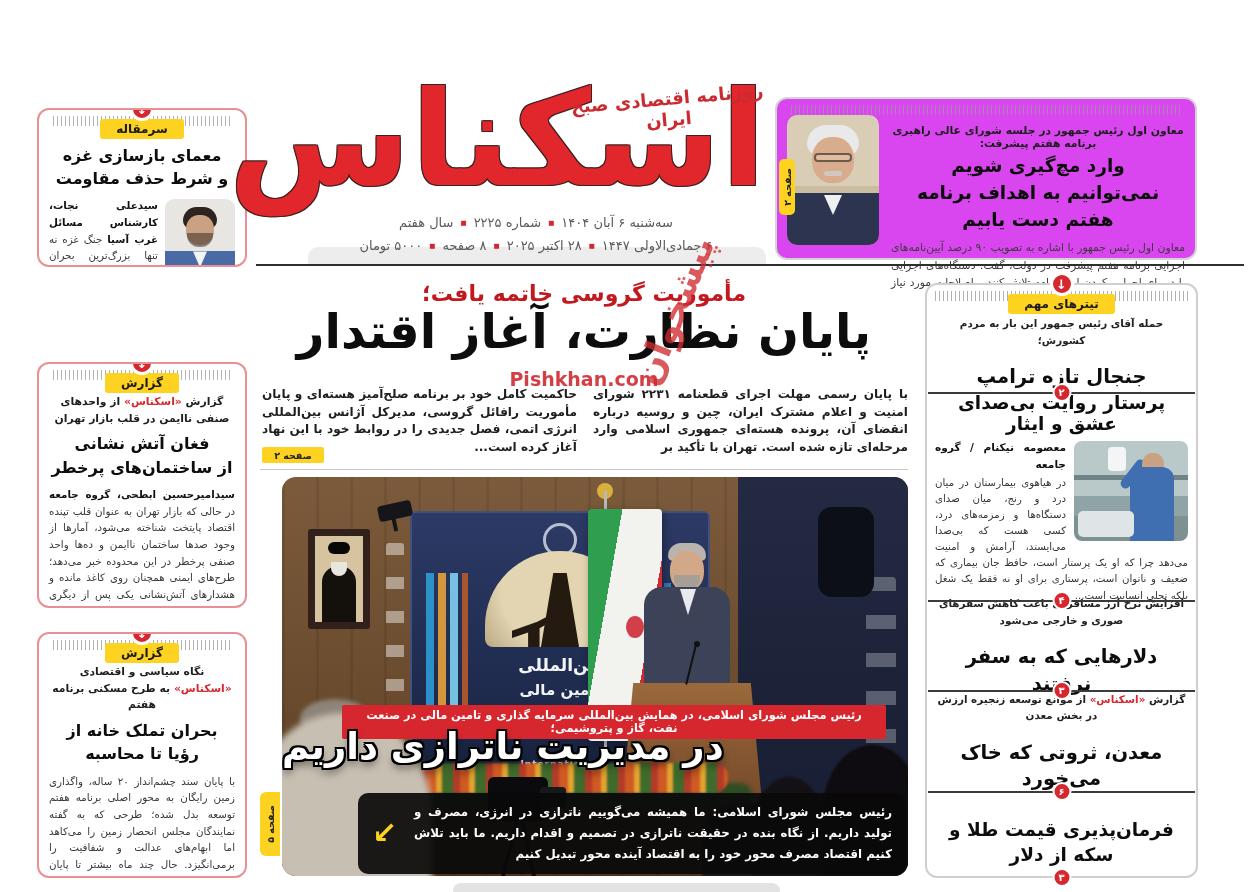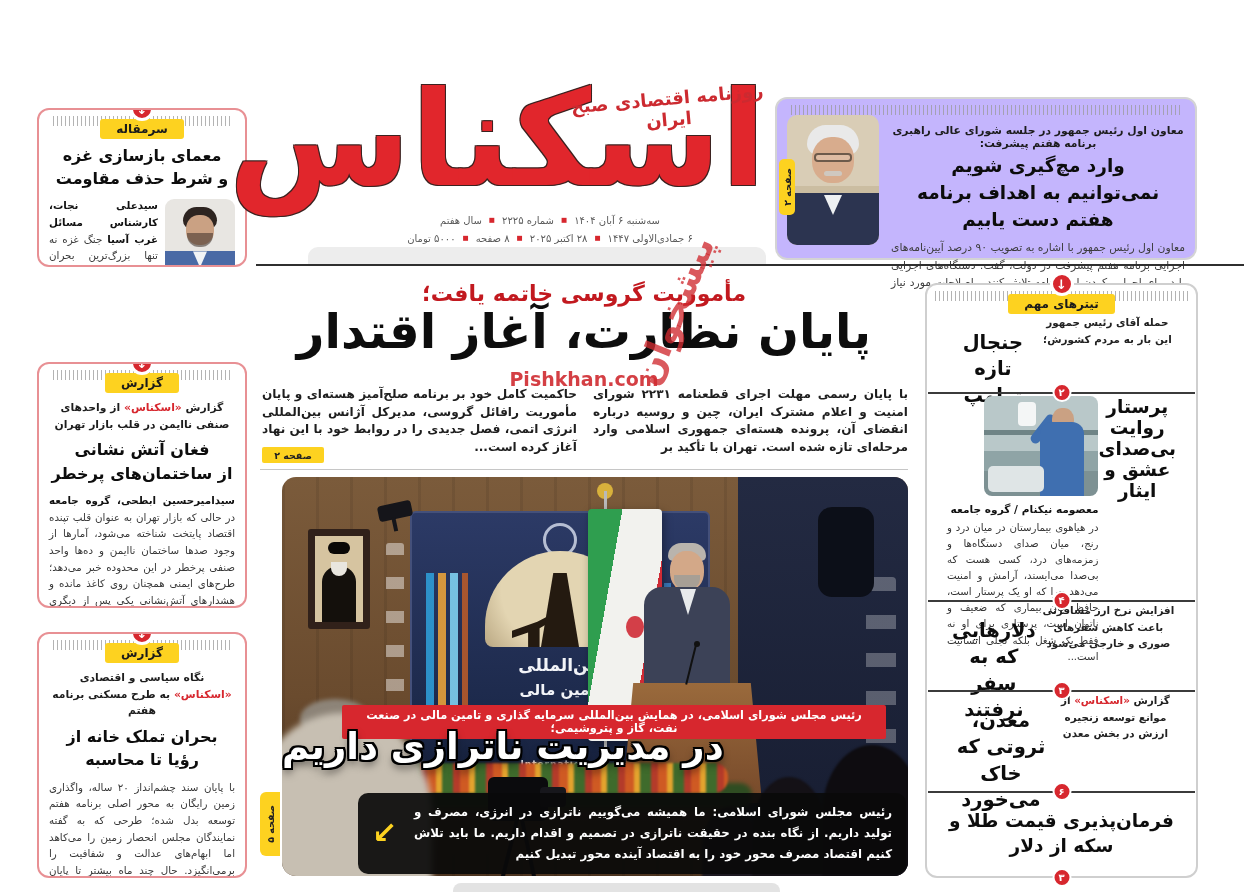--- a/index.html
+++ b/index.html
@@ -15,44 +15,44 @@
   .badge{display:block;margin:-7px auto 0;width:max-content;background:#fdd220;color:#1a1a1a;font-size:12px;
          font-weight:bold;padding:3px 16px;border-radius:3px;position:relative;z-index:3}
   .brandred{color:#d7272e}
 
   
   .sbox{position:absolute;left:37px;width:210px;border:2px solid #e89094;border-radius:12px;background:#fff;
         padding:3px 10px 6px;overflow:hidden}
   .sbox1{top:108px;height:159px}
   .sbox2{top:362px;height:246px}
   .sbox3{top:632px;height:246px}
-  .s-kicker{margin-top:7px;text-align:center;font-size:10.8px;font-weight:bold;color:#1d1d1d;line-height:1.55}
+  .s-kicker{margin-top:1px;text-align:center;font-size:10.8px;font-weight:bold;color:#1d1d1d;line-height:1.55}
   .s-title{text-align:center;font-size:16px;font-weight:bold;color:#0d0d0d;line-height:1.45;margin-top:5px}
   .s-content{margin-top:7px;font-size:10.3px;color:#383838;line-height:1.62;text-align:justify}
   .headshot{float:right;width:70px;height:86px;border-radius:9px;margin:2px 0 4px 7px;position:relative;overflow:hidden;
             background:linear-gradient(180deg,#e8e6e2 0 60%,#d7d3cc 60%)}
   .headshot .hair{position:absolute;left:50%;top:8px;transform:translateX(-50%);width:34px;height:22px;border-radius:16px 16px 10px 10px;background:#2d2420}
   .headshot .face{position:absolute;left:50%;top:16px;transform:translateX(-50%);width:28px;height:30px;border-radius:46%;background:#caa183}
   .headshot .beard{position:absolute;left:50%;top:34px;transform:translateX(-50%);width:26px;height:14px;border-radius:0 0 12px 12px;background:#3a2e26;opacity:.55}
   .headshot .suit{position:absolute;left:0;bottom:0;width:100%;height:34px;background:#4a6aa5}
   .headshot .shirt{position:absolute;left:50%;bottom:18px;transform:translateX(-50%);width:14px;height:16px;background:#f2f4f6;clip-path:polygon(0 0,100% 0,50% 100%)}
   .s-author{font-weight:bold;color:#111}
 
   
   .tagline{position:absolute;left:568px;top:88px;width:200px;text-align:center;color:#cc2a30;font-size:18px;
            font-weight:bold;transform:rotate(-5deg);z-index:2}
   .logo{position:absolute;left:268px;top:70px;width:498px;height:150px;text-align:center;font-size:132px;line-height:1.05;
         font-weight:bold;color:#e1262c;z-index:1;
         text-shadow:1px 1px 0 #3c2220,-1px -1px 0 #3c2220,1px -1px 0 #3c2220,-1px 1px 0 #3c2220}
-  .datelines{position:absolute;left:330px;top:212px;width:440px;text-align:center;font-size:10px;color:#5a5a5a;line-height:1.75;z-index:2}
+  .datelines{position:absolute;left:316px;top:212px;width:440px;text-align:center;font-size:13px;color:#5a5a5a;line-height:1.75;z-index:2}
   .dl span+span::before{content:"■";color:#d7272e;font-size:6.5px;margin:0 7px;vertical-align:2px}
 
   
   .toplead{position:absolute;left:775px;top:97px;width:422px;height:163px;border:2px solid #d4d4d4;border-radius:12px;
-           background:#c4b5fd;padding:3px 10px 6px;overflow:visible}
+           background:#d946ef;padding:3px 10px 6px;overflow:visible}
   .toplead .inner{margin-left:0;margin-right:0;padding-left:104px}
   .tl-kicker{font-size:10.8px;font-weight:bold;text-align:center;color:#1c1c1c;margin-top:9px}
   .tl-title{font-size:18.5px;font-weight:bold;text-align:center;color:#0c0c0c;line-height:1.45;margin-top:3px}
   .tl-body{font-size:10.8px;color:#3c3c3c;text-align:justify;line-height:1.62;margin-top:6px}
   .tl-photo{position:absolute;left:10px;top:16px;width:92px;height:130px;border-radius:10px;overflow:hidden;
             background:linear-gradient(180deg,#d9cdb6 0 55%,#cbbda1 55%)}
   .tl-photo .hair{position:absolute;left:50%;top:10px;transform:translateX(-50%);width:52px;height:30px;border-radius:24px 24px 14px 14px;background:#e9e9e9}
   .tl-photo .face{position:absolute;left:50%;top:22px;transform:translateX(-50%);width:42px;height:46px;border-radius:46%;background:#d8ac8d}
   .tl-photo .glasses{position:absolute;left:50%;top:38px;transform:translateX(-50%);width:38px;height:9px;border:2px solid #6d5a4b;border-radius:4px;background:rgba(255,255,255,.2)}
   .tl-photo .mustache{position:absolute;left:50%;top:56px;transform:translateX(-50%);width:18px;height:5px;border-radius:3px;background:#cfc8c0}
@@ -146,21 +146,21 @@
   .ptitle{position:absolute;left:0;top:248px;width:100%;text-align:left;font-size:37px;font-weight:bold;color:#fff;z-index:6;
           text-shadow:2px 0 0 #000,-2px 0 0 #000,0 2px 0 #000,0 -2px 0 #000,2px 2px 0 #000,-2px -2px 0 #000,2px -2px 0 #000,-2px 2px 0 #000,0 5px 8px rgba(0,0,0,.55)}
   .quote{position:absolute;left:76px;top:316px;width:548px;background:rgba(10,10,10,.92);border-radius:10px;color:#fff;
          font-size:11.8px;font-weight:bold;line-height:1.78;padding:9px 14px 9px 56px;text-align:justify;z-index:6}
   .qarrow{position:absolute;left:14px;top:50%;transform:translateY(-50%);color:#fdd220;font-size:30px;font-weight:bold}
   .photo-tab{left:260px;top:792px;width:20px;height:64px;border-radius:6px 0 0 6px}
 
   
   .hlbox{position:absolute;left:925px;top:283px;width:273px;height:595px;border:2px solid #cfcfcf;border-radius:12px;
          background:#fff;display:flex;flex-direction:column;padding-top:3px}
-  .hl-item{padding:0 20px;display:flex;flex-direction:row;justify-content:center;text-align:center}
+  .hl-item{padding:0 8px;display:flex;flex-direction:column;justify-content:center;text-align:center}
   .hi1{height:78px}
   .hi2{height:206px;text-align:right}
   .hi3{height:88px}
   .hi4{height:99px}
   .hi5{flex:1}
   .hl-kicker{font-size:10.4px;font-weight:bold;color:#222;line-height:1.6}
   .hl-title{font-size:19.5px;font-weight:bold;color:#0d0d0d;margin-top:16px;line-height:1.35}
   .hl-div{position:relative;border-top:2px solid #3b3b3b;margin:0 1px}
   .num{position:absolute;top:-11px;left:50%;transform:translateX(-50%);width:19px;height:19px;border-radius:50%;
        background:#d7272e;border:2px solid #fff;color:#fff;font-size:10px;font-weight:bold;

